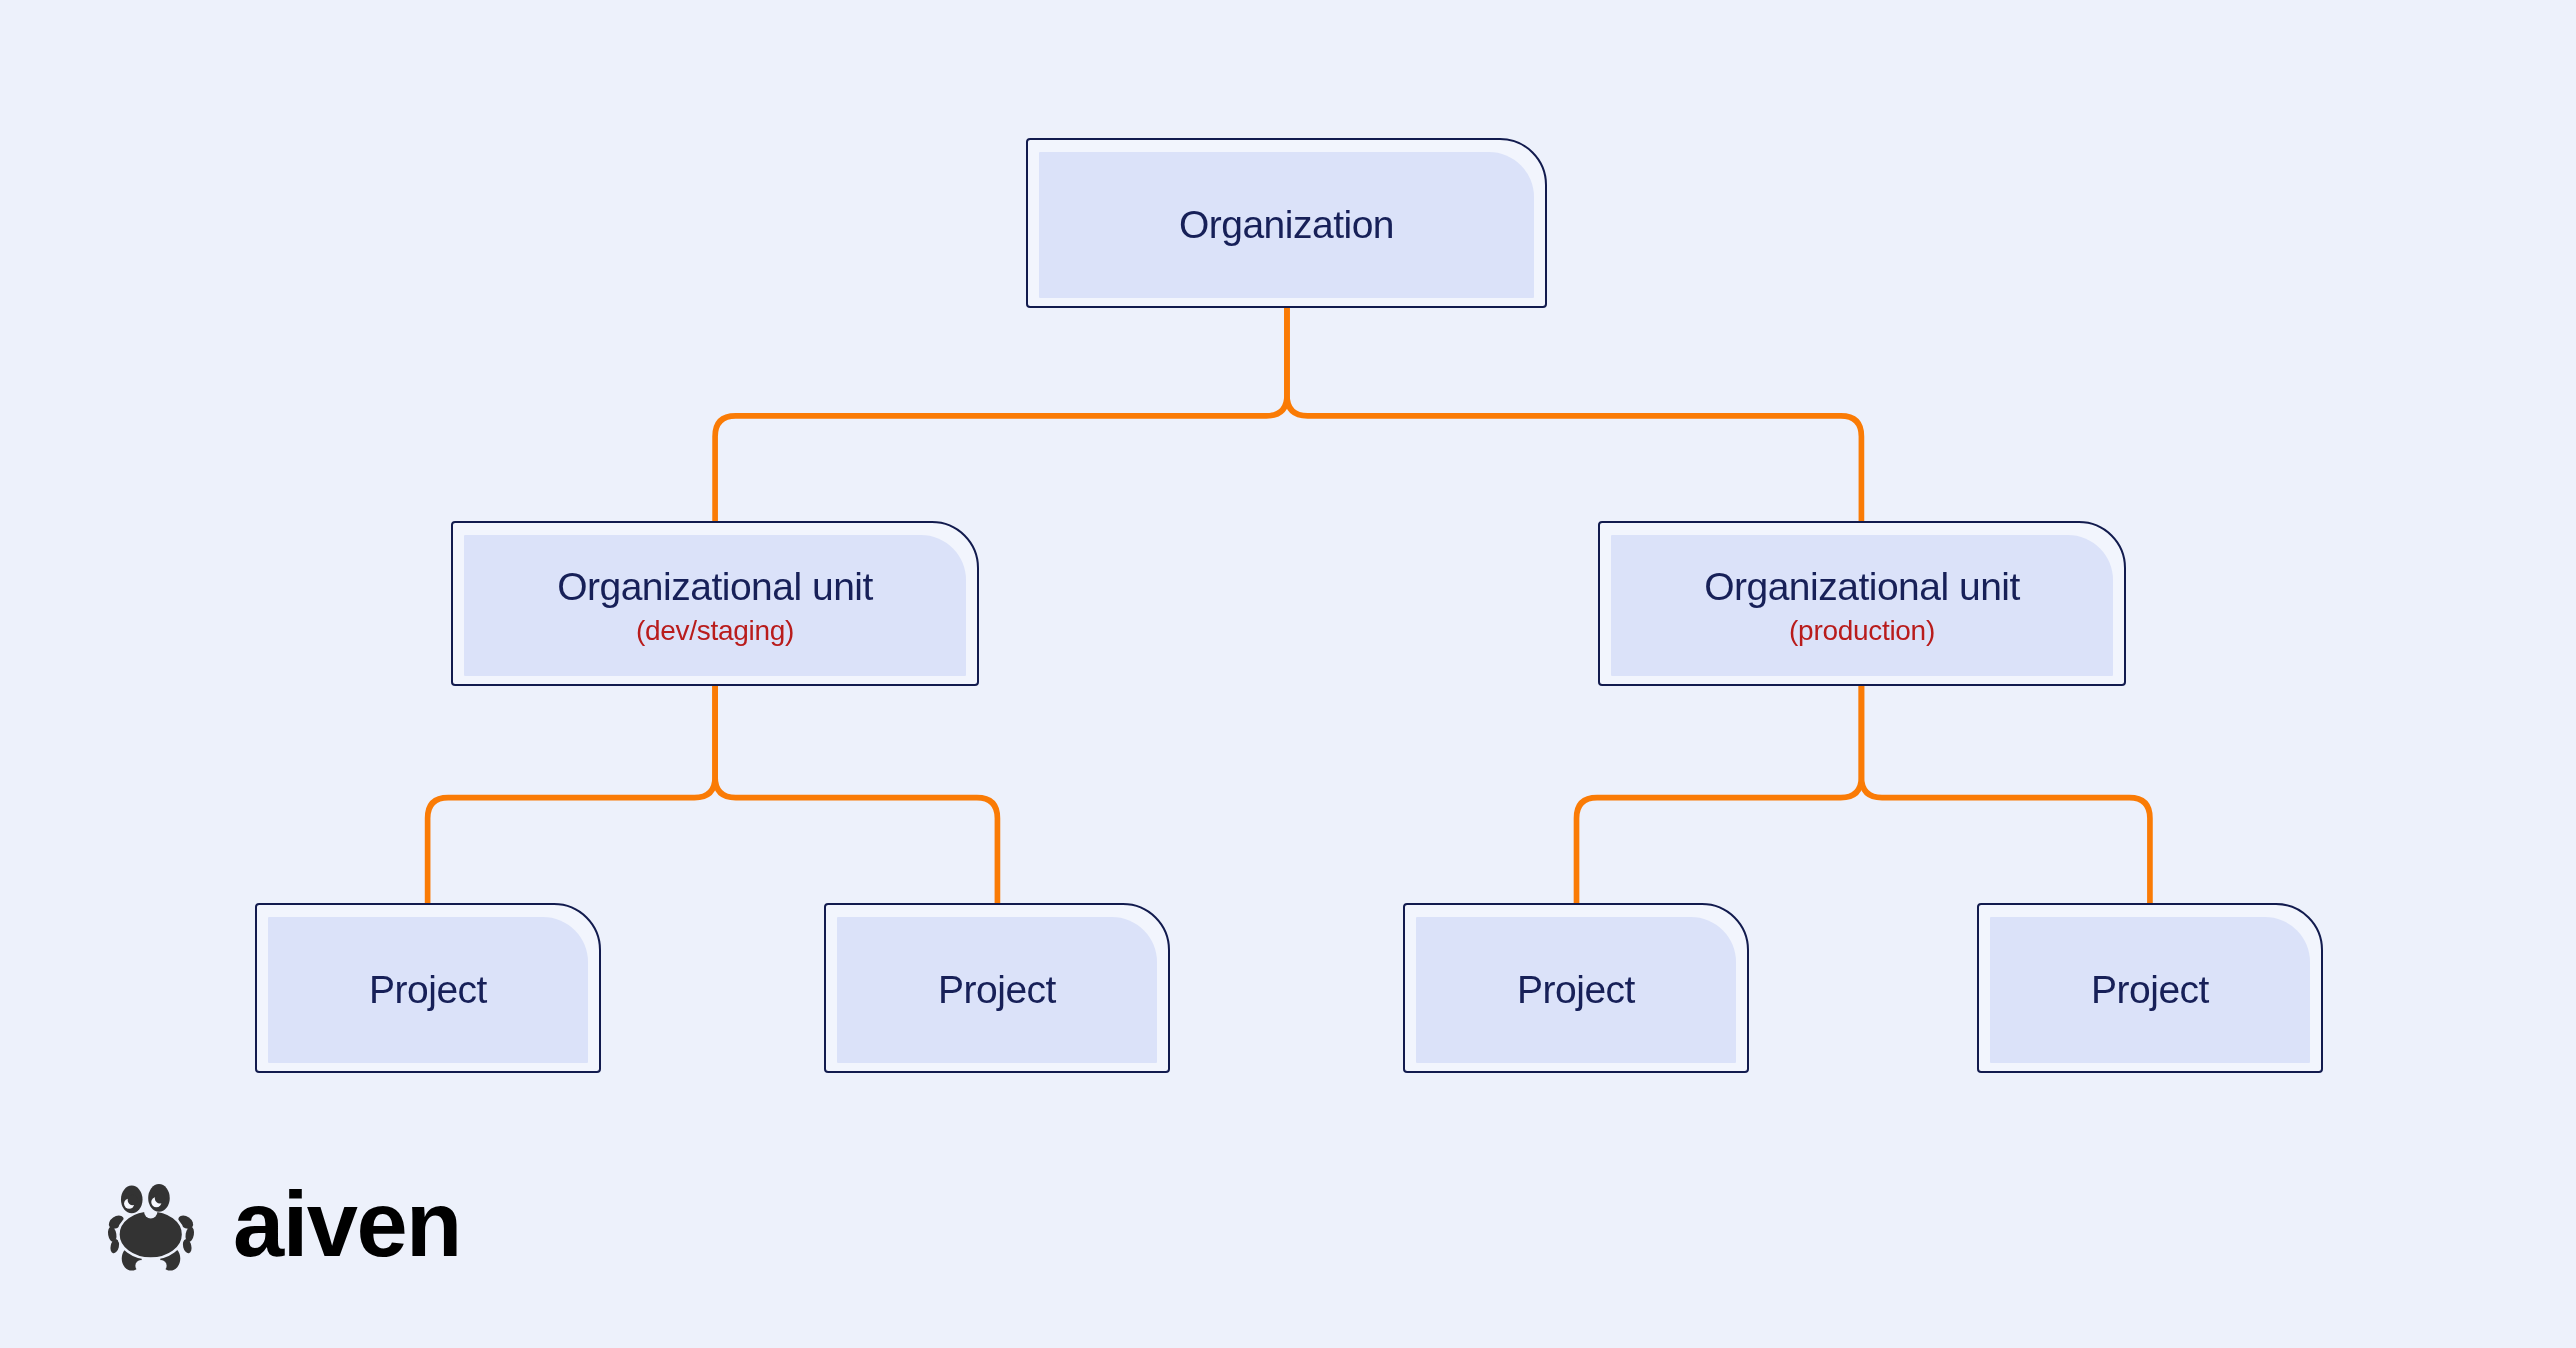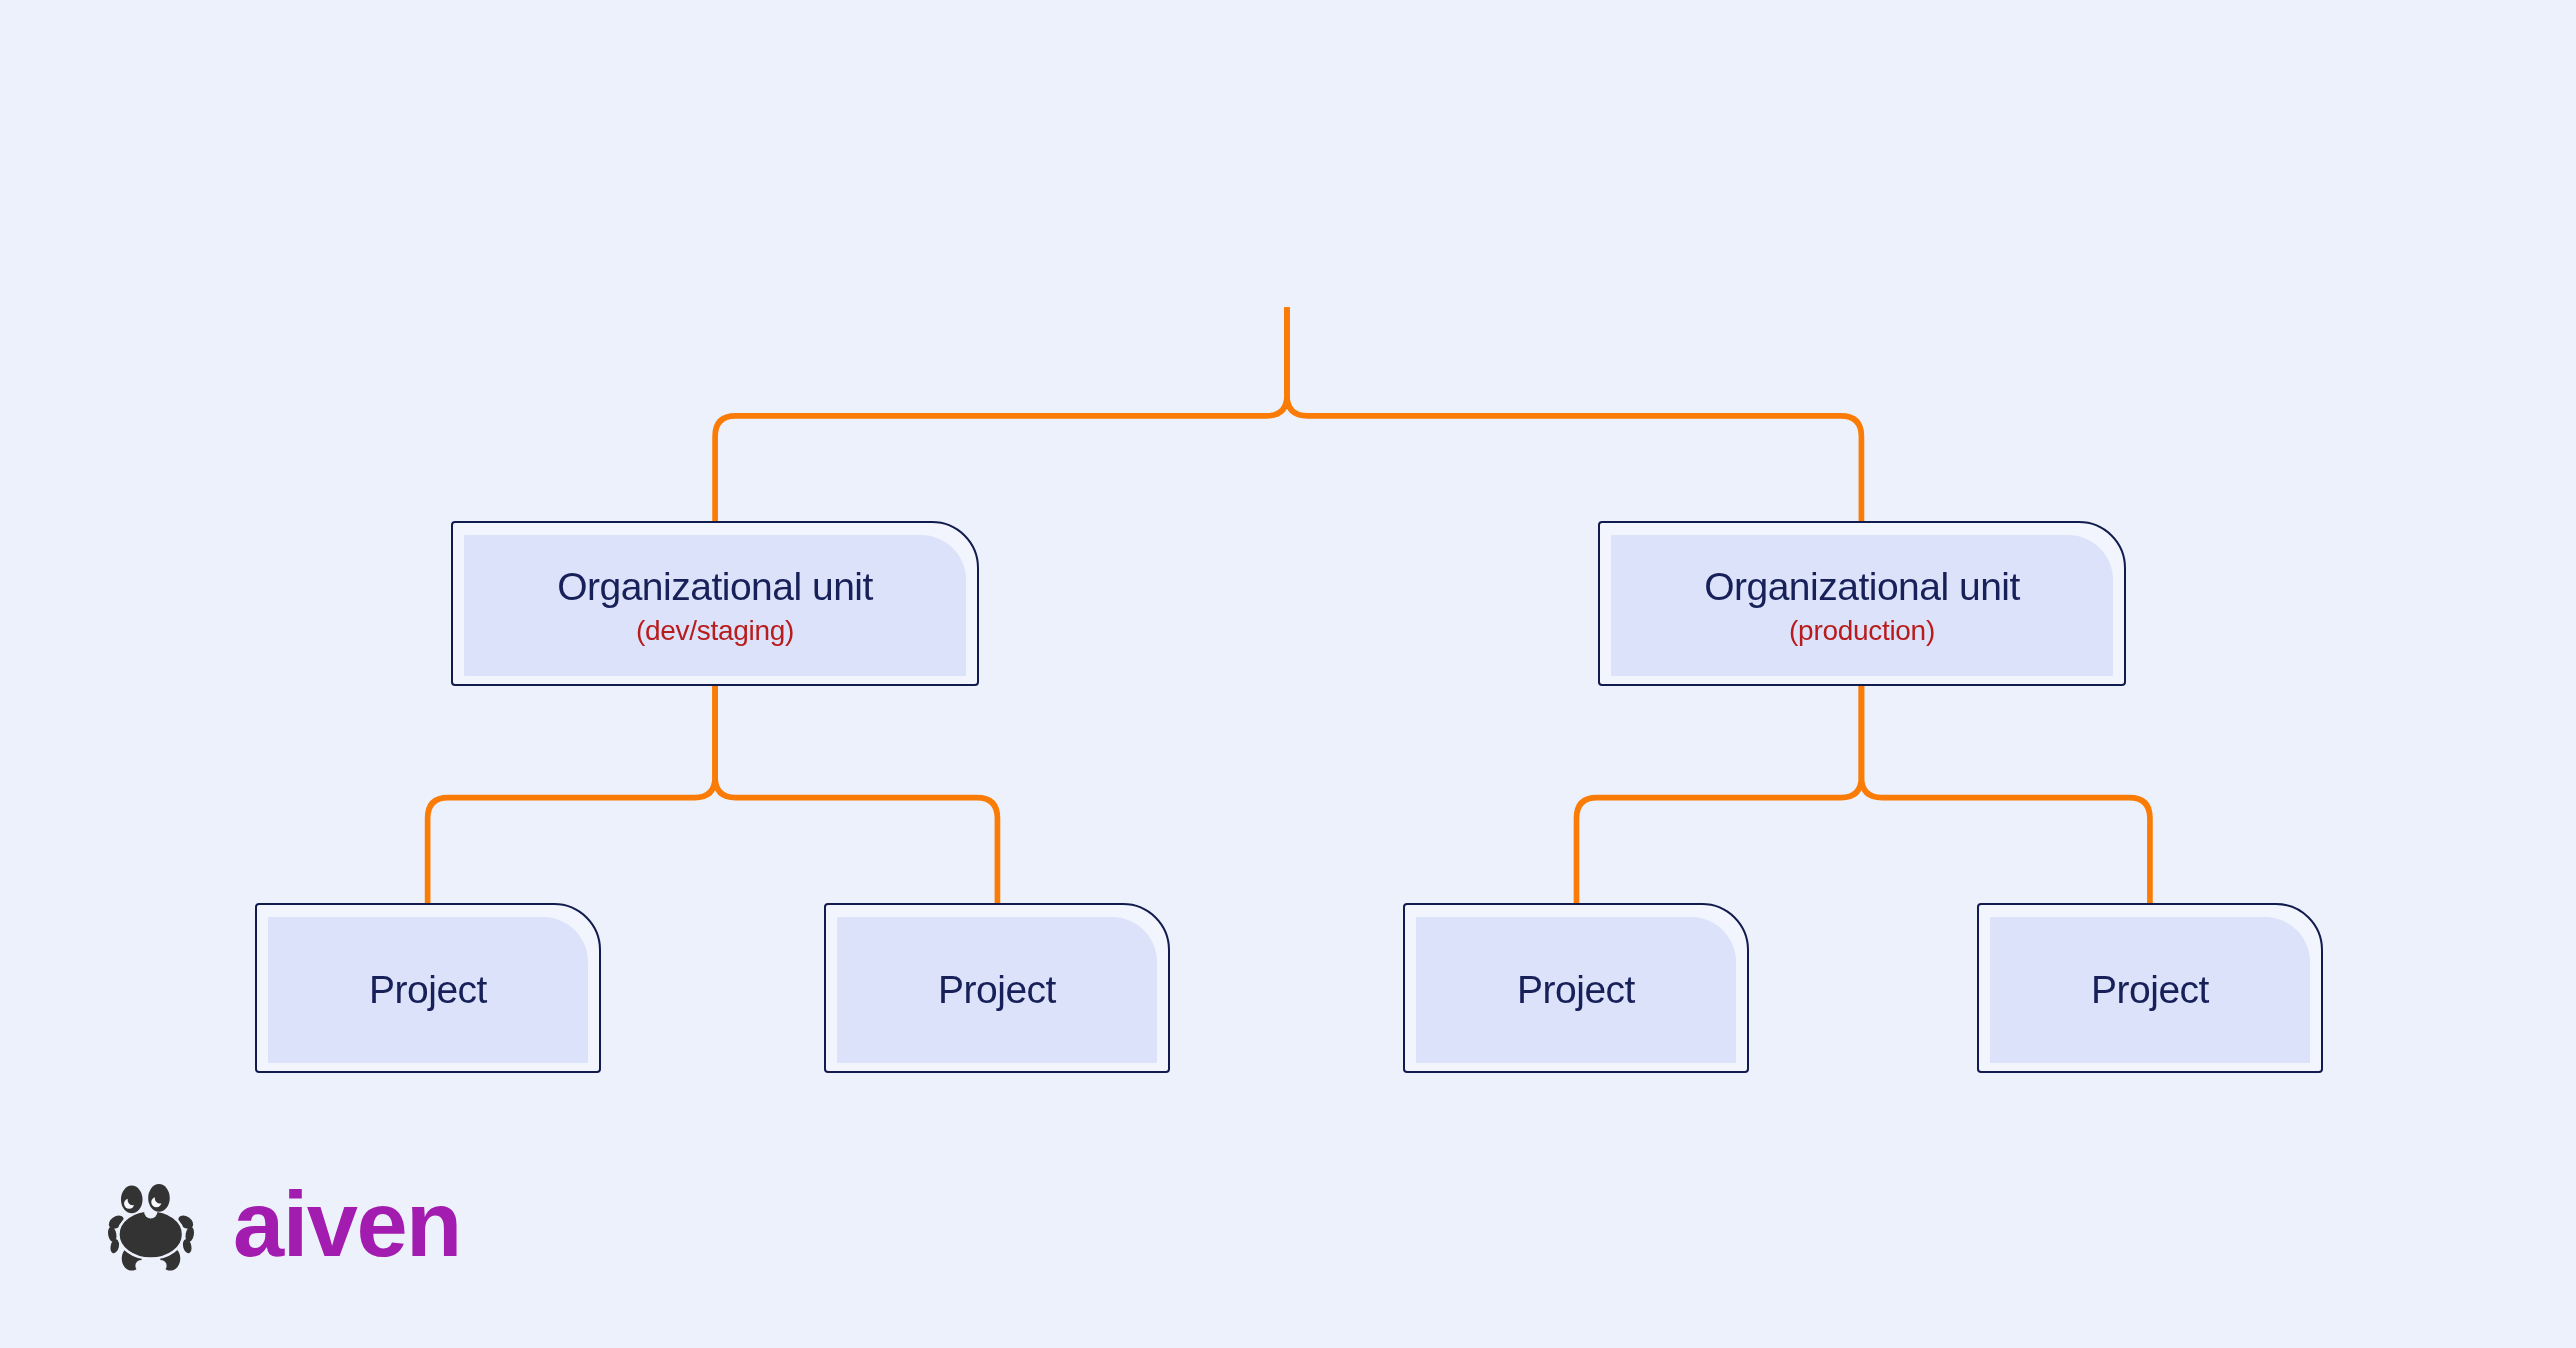--- a/index.html
+++ b/index.html
@@ -73,41 +73,46 @@
   }
   #logo-crab {
     width: 90px; height: 95px;
     display: block;
   }
   #logo-text {
     margin-left: 37px;
     font-size: 92px;
     font-weight: 700;
     letter-spacing: -1.5px;
-    color: #a21caf;
+    color: #000000;
     line-height: 1;
     padding-bottom: 9.3px;
   }
 </style>
 </head>
 <body>
 
 <div id="canvas">
 
   <svg id="connector-svg" viewBox="0 0 5000 2618" fill="none">
     <g stroke="#fa7b05" stroke-width="11">
       <path d="M 2498 596 V 767 Q 2498 807 2458 807 H 1428 Q 1388 807 1388 847 V 1014"></path>
       <path d="M 2498 596 V 767 Q 2498 807 2538 807 H 3573 Q 3613 807 3613 847 V 1014"></path>
       <path d="M 1388 1330 V 1508 Q 1388 1548 1348 1548 H 870 Q 830 1548 830 1588 V 1754"></path>
       <path d="M 1388 1330 V 1508 Q 1388 1548 1428 1548 H 1896 Q 1936 1548 1936 1588 V 1754"></path>
       <path d="M 3613 1330 V 1508 Q 3613 1548 3573 1548 H 3100 Q 3060 1548 3060 1588 V 1754"></path>
       <path d="M 3613 1330 V 1508 Q 3613 1548 3653 1548 H 4133 Q 4173 1548 4173 1588 V 1754"></path>
     </g>
   </svg>
 
+  <div class="node" id="node-organization">
+    <div class="node-inner">
+      <div class="node-title">Organization</div>
+    </div>
+  </div>
 
   <div class="node" id="node-ou-dev">
     <div class="node-inner">
       <div class="node-title">Organizational unit</div>
       <div class="node-subtitle">(dev/staging)</div>
     </div>
   </div>
 
   <div class="node" id="node-ou-prod">
     <div class="node-inner">

